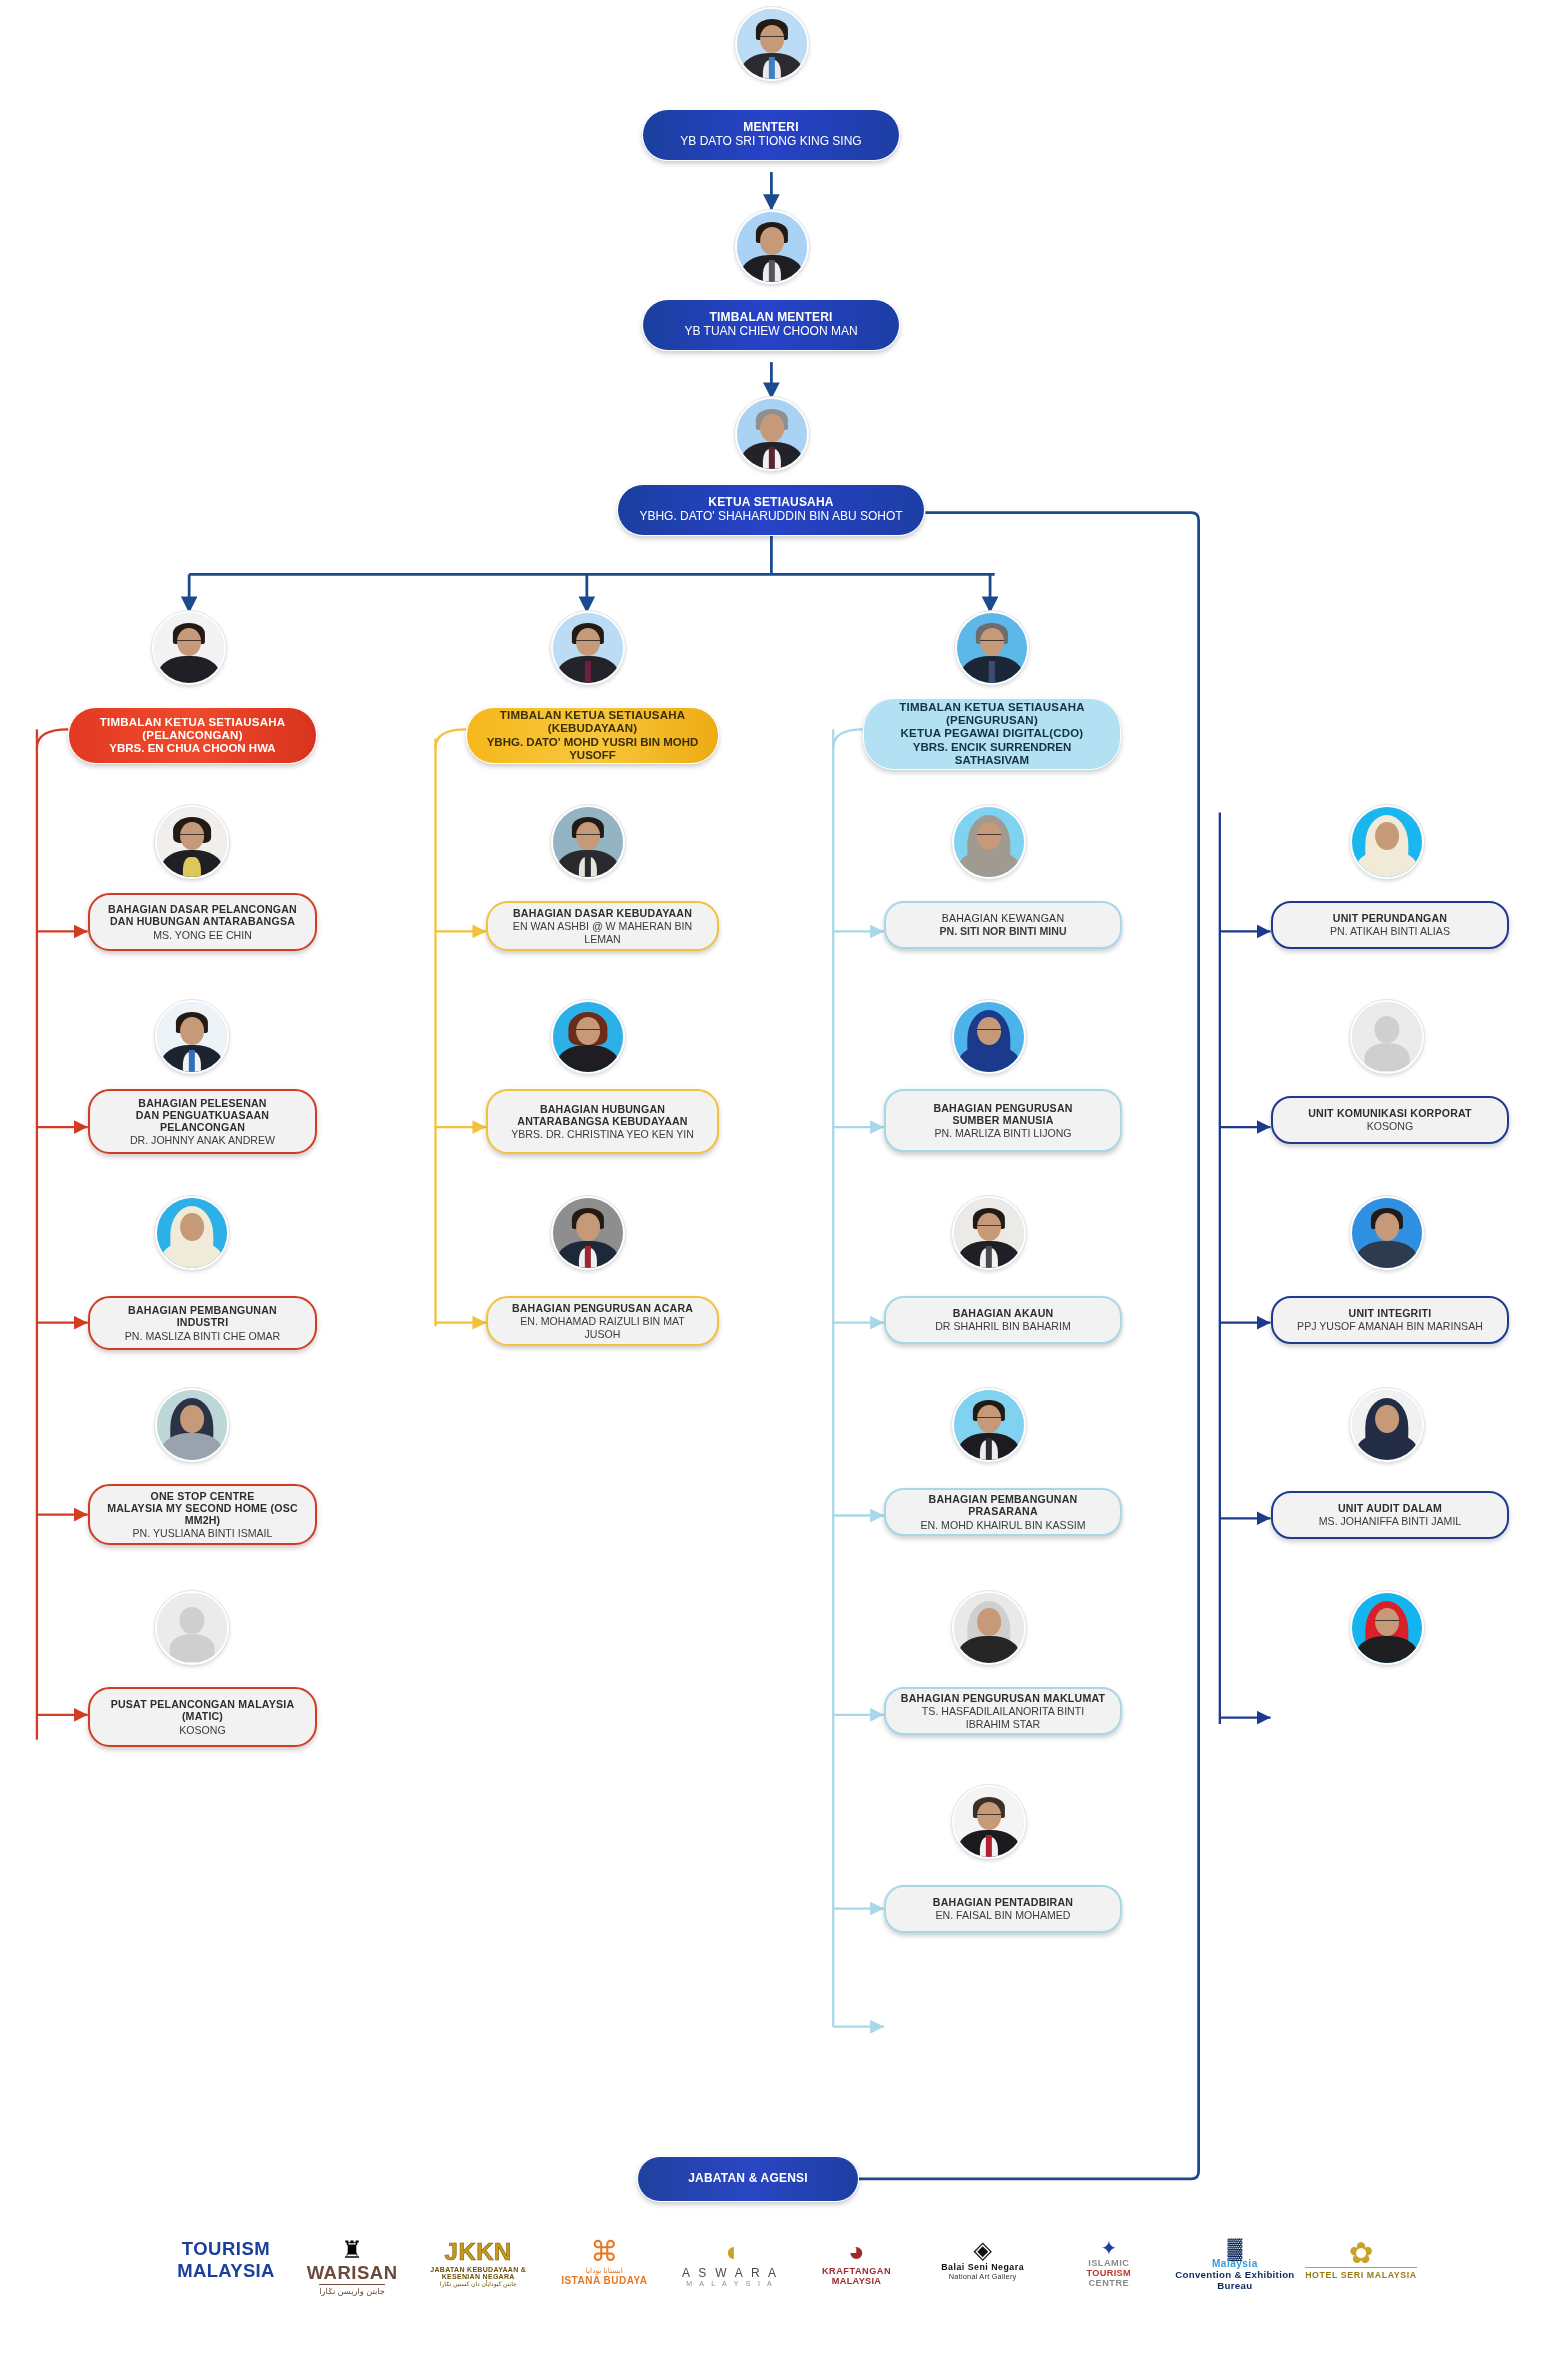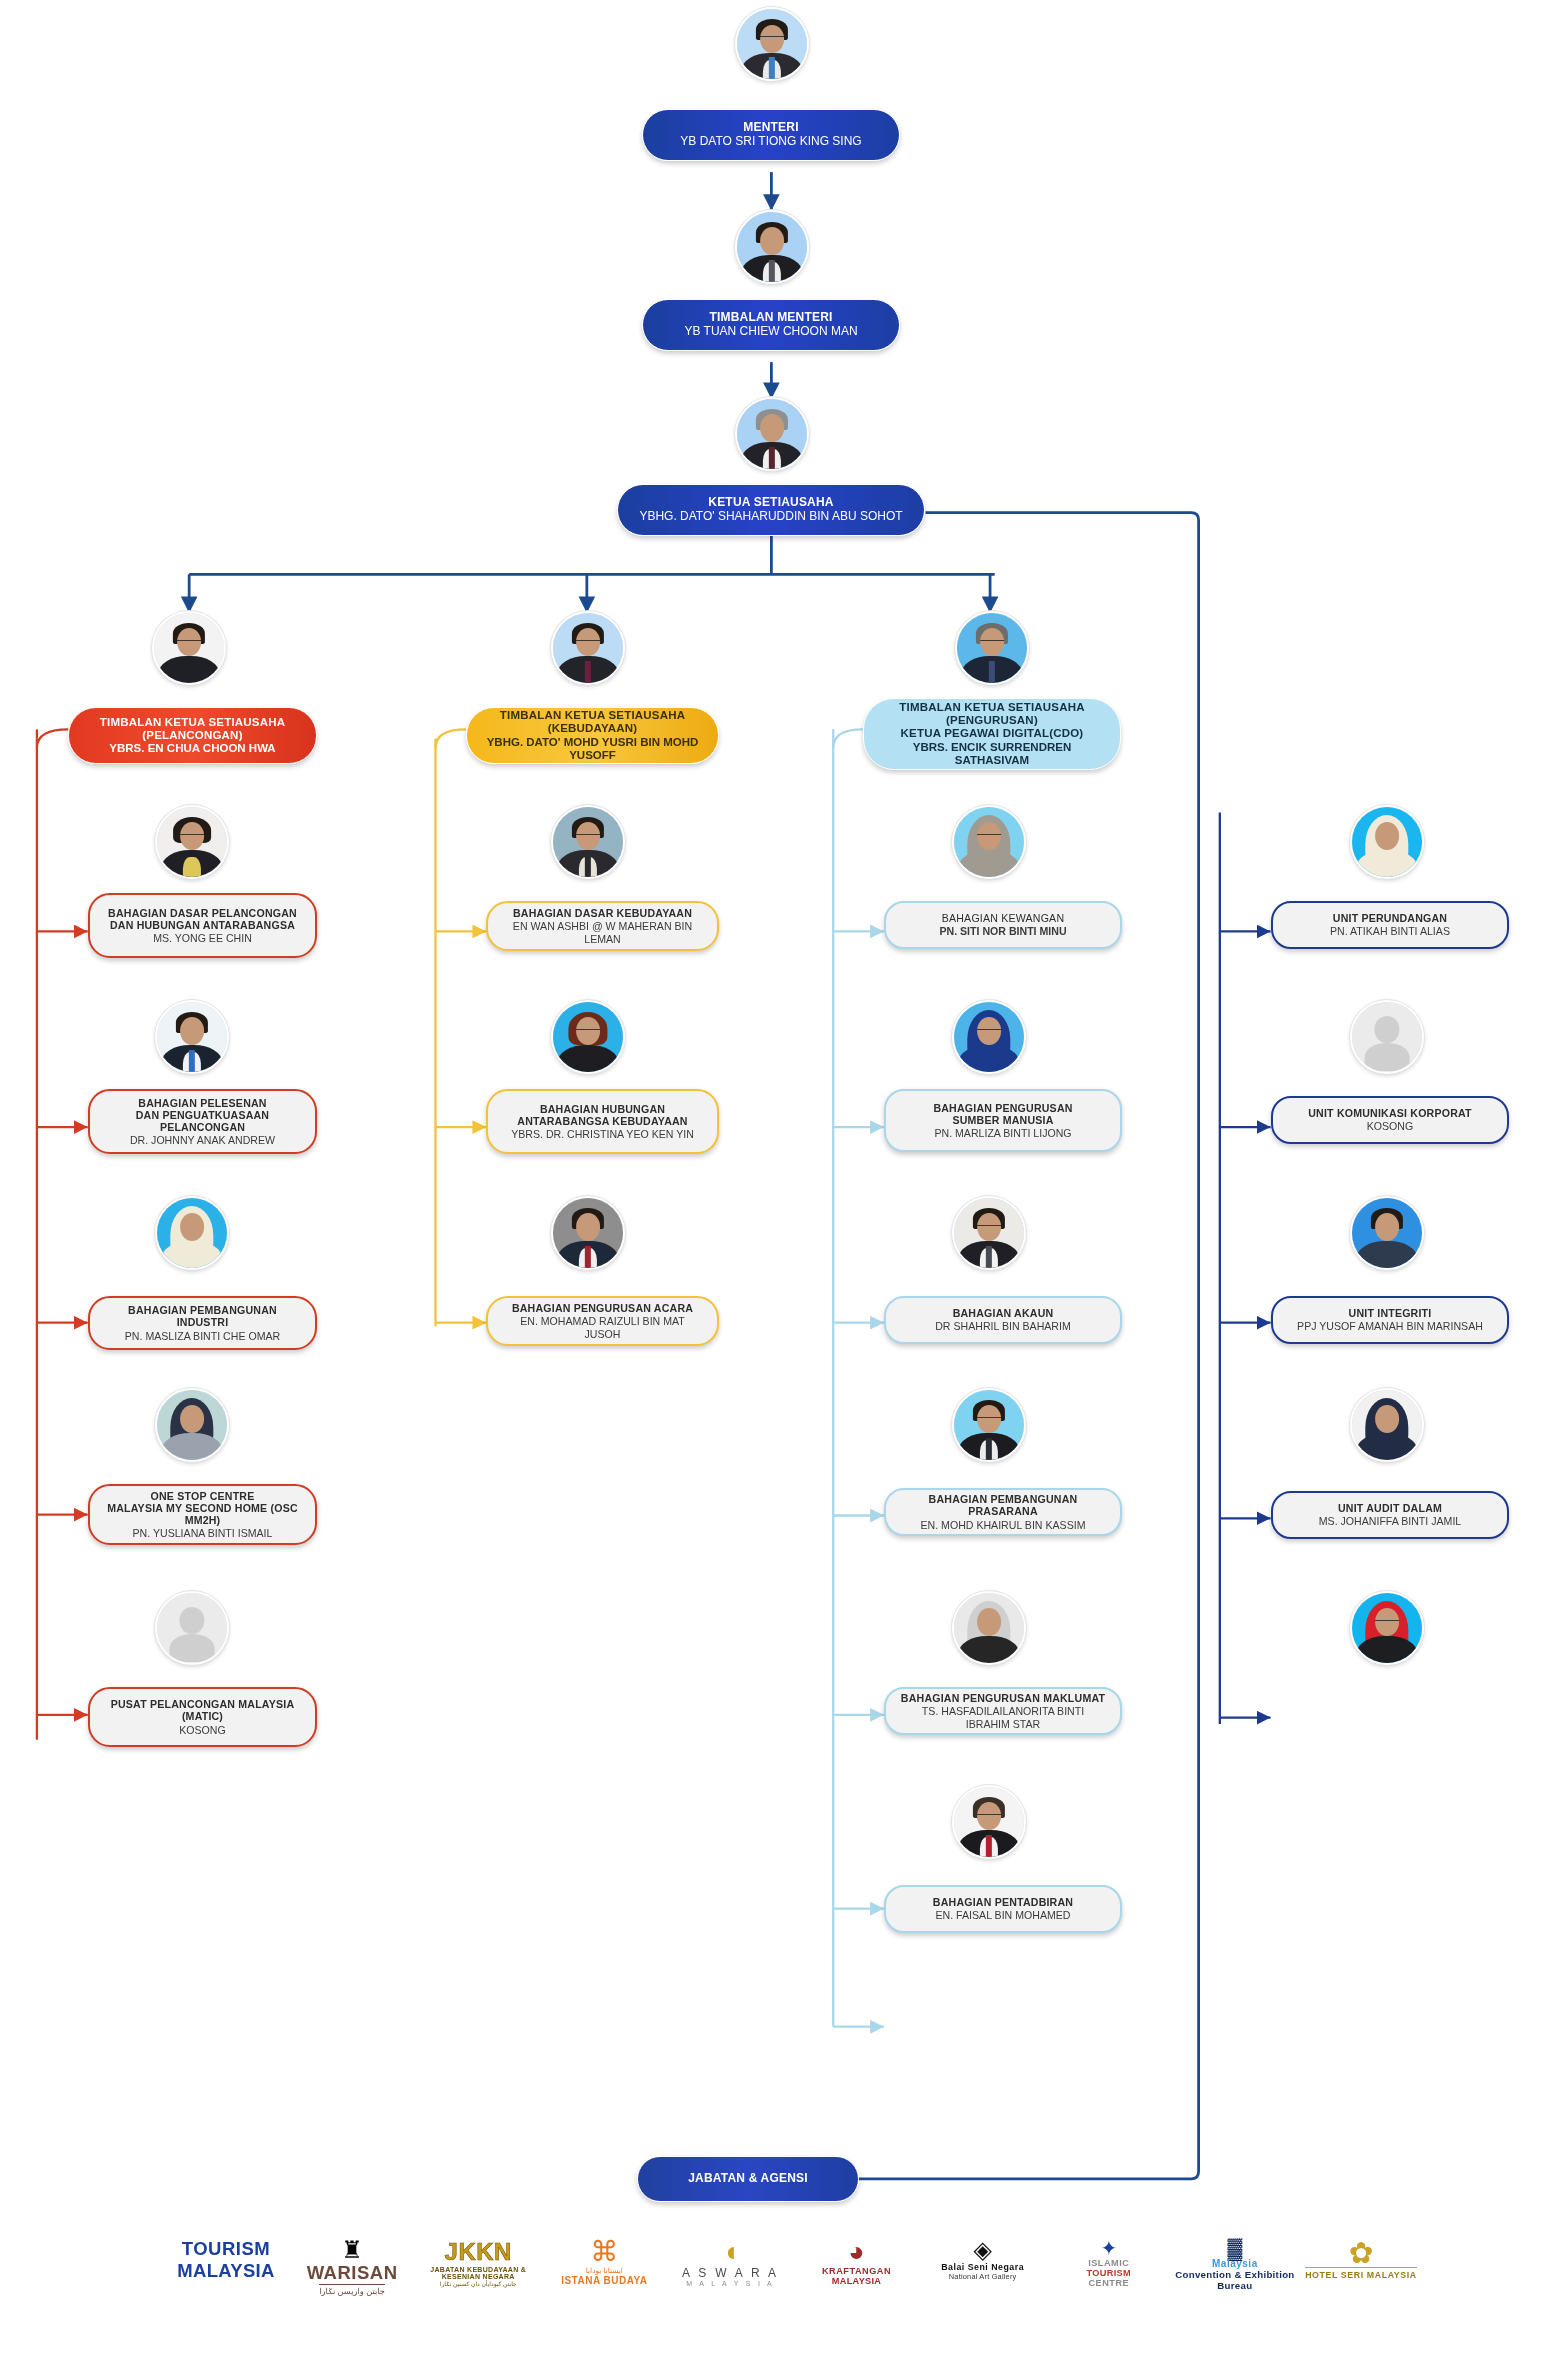--- a/index.html
+++ b/index.html
@@ -394,21 +394,21 @@
   </div>
 
   <div class="avatar" style="left:155px; top:805px; width:74px; height:74px;">
     <div class="bg" style="background:#f0efee"></div>
     <div class="hair" style="width:54%;height:38%;border-radius:50% 50% 20% 20%;"></div>
       <div class="face"></div>
     <div class="glasses"></div>
     <div class="body" style="background:#1f1f25"></div>
     <div class="shirt" style="background:#dcc85a"></div>
   </div>
-  <div class="node pill red" style="left:88px; top:893px; width:229px; height:65px; border-radius:22px;">
+  <div class="node pill red" style="left:88px; top:893px; width:229px; height:58px; border-radius:22px;">
     <div class="title" style="white-space:pre-line;">BAHAGIAN DASAR PELANCONGAN
 DAN HUBUNGAN ANTARABANGSA</div>
     <div class="person">MS. YONG EE CHIN</div>
   </div>
 
   <div class="avatar" style="left:155px; top:1000px; width:74px; height:74px;">
     <div class="bg" style="background:#eef3f7"></div>
     <div class="hair"></div>
       <div class="face"></div>
     <div class="body" style="background:#1b2330"></div>

